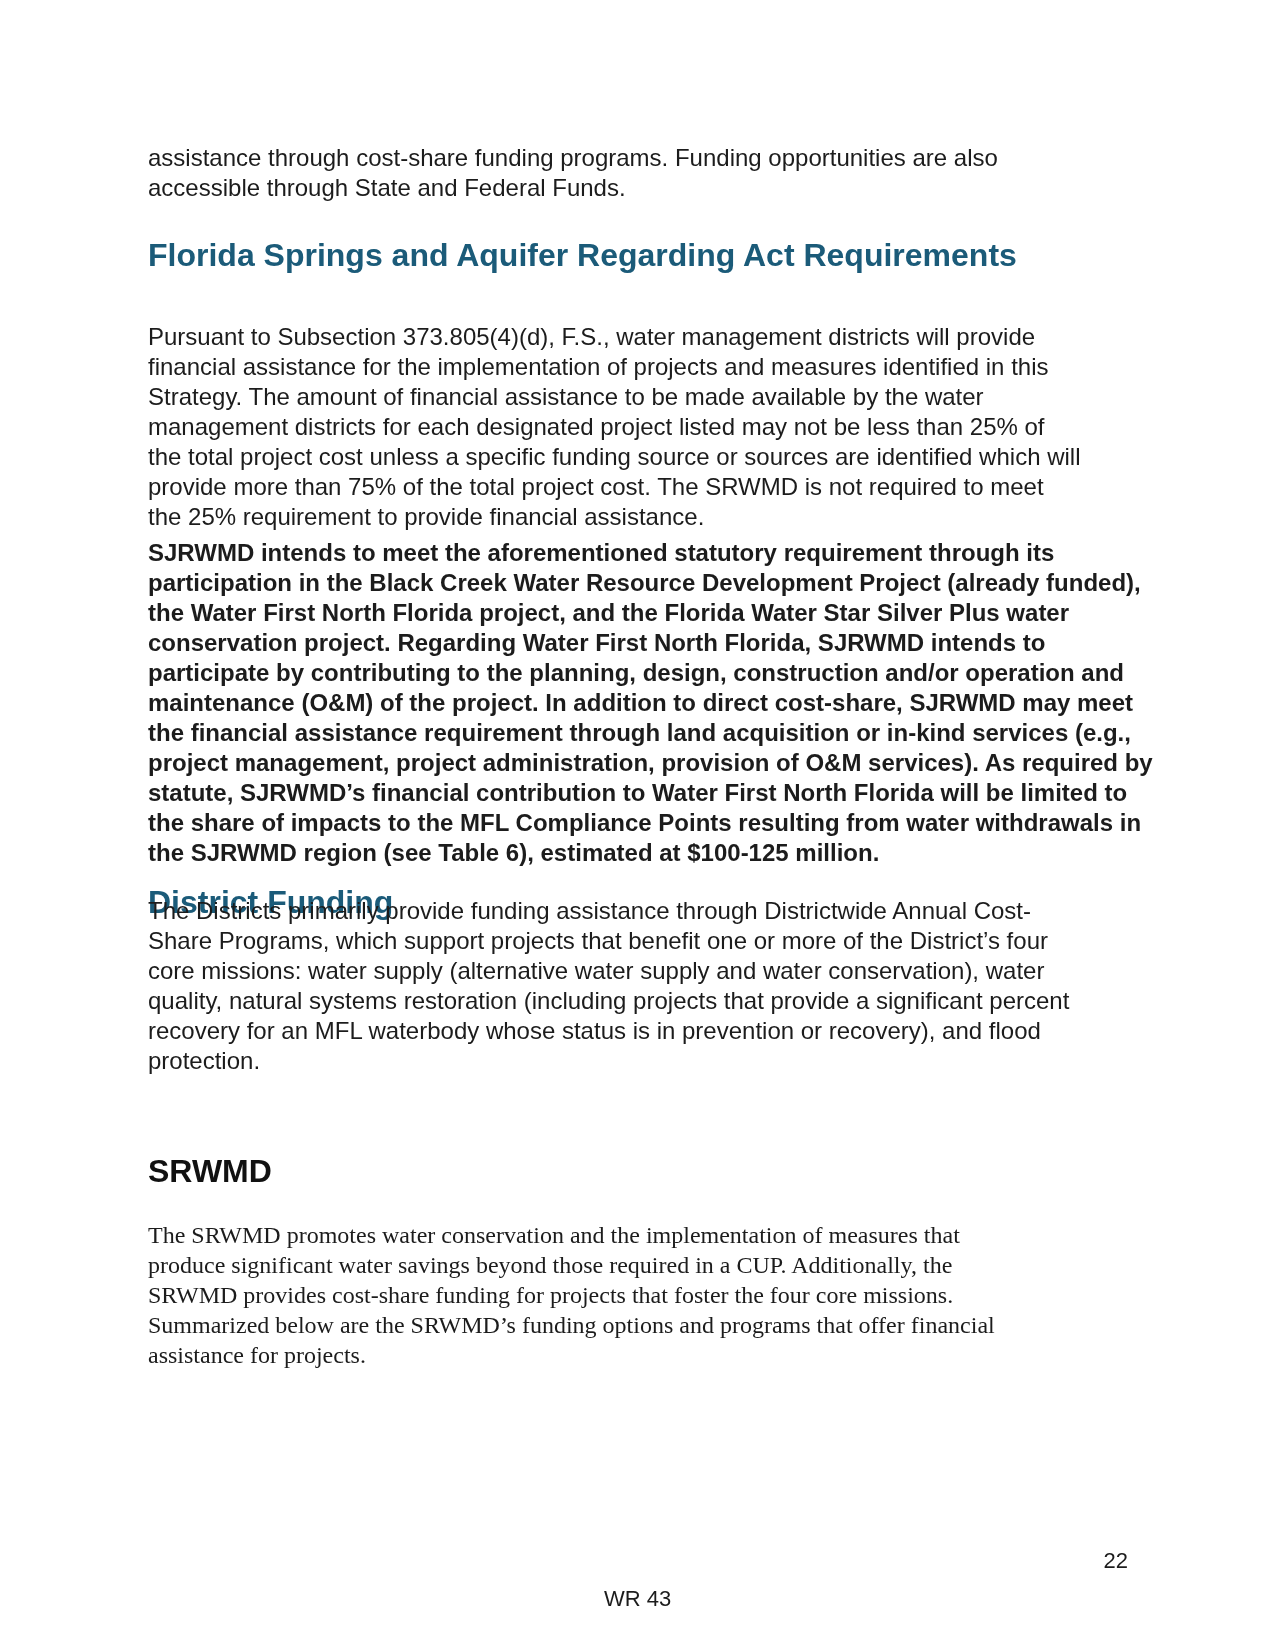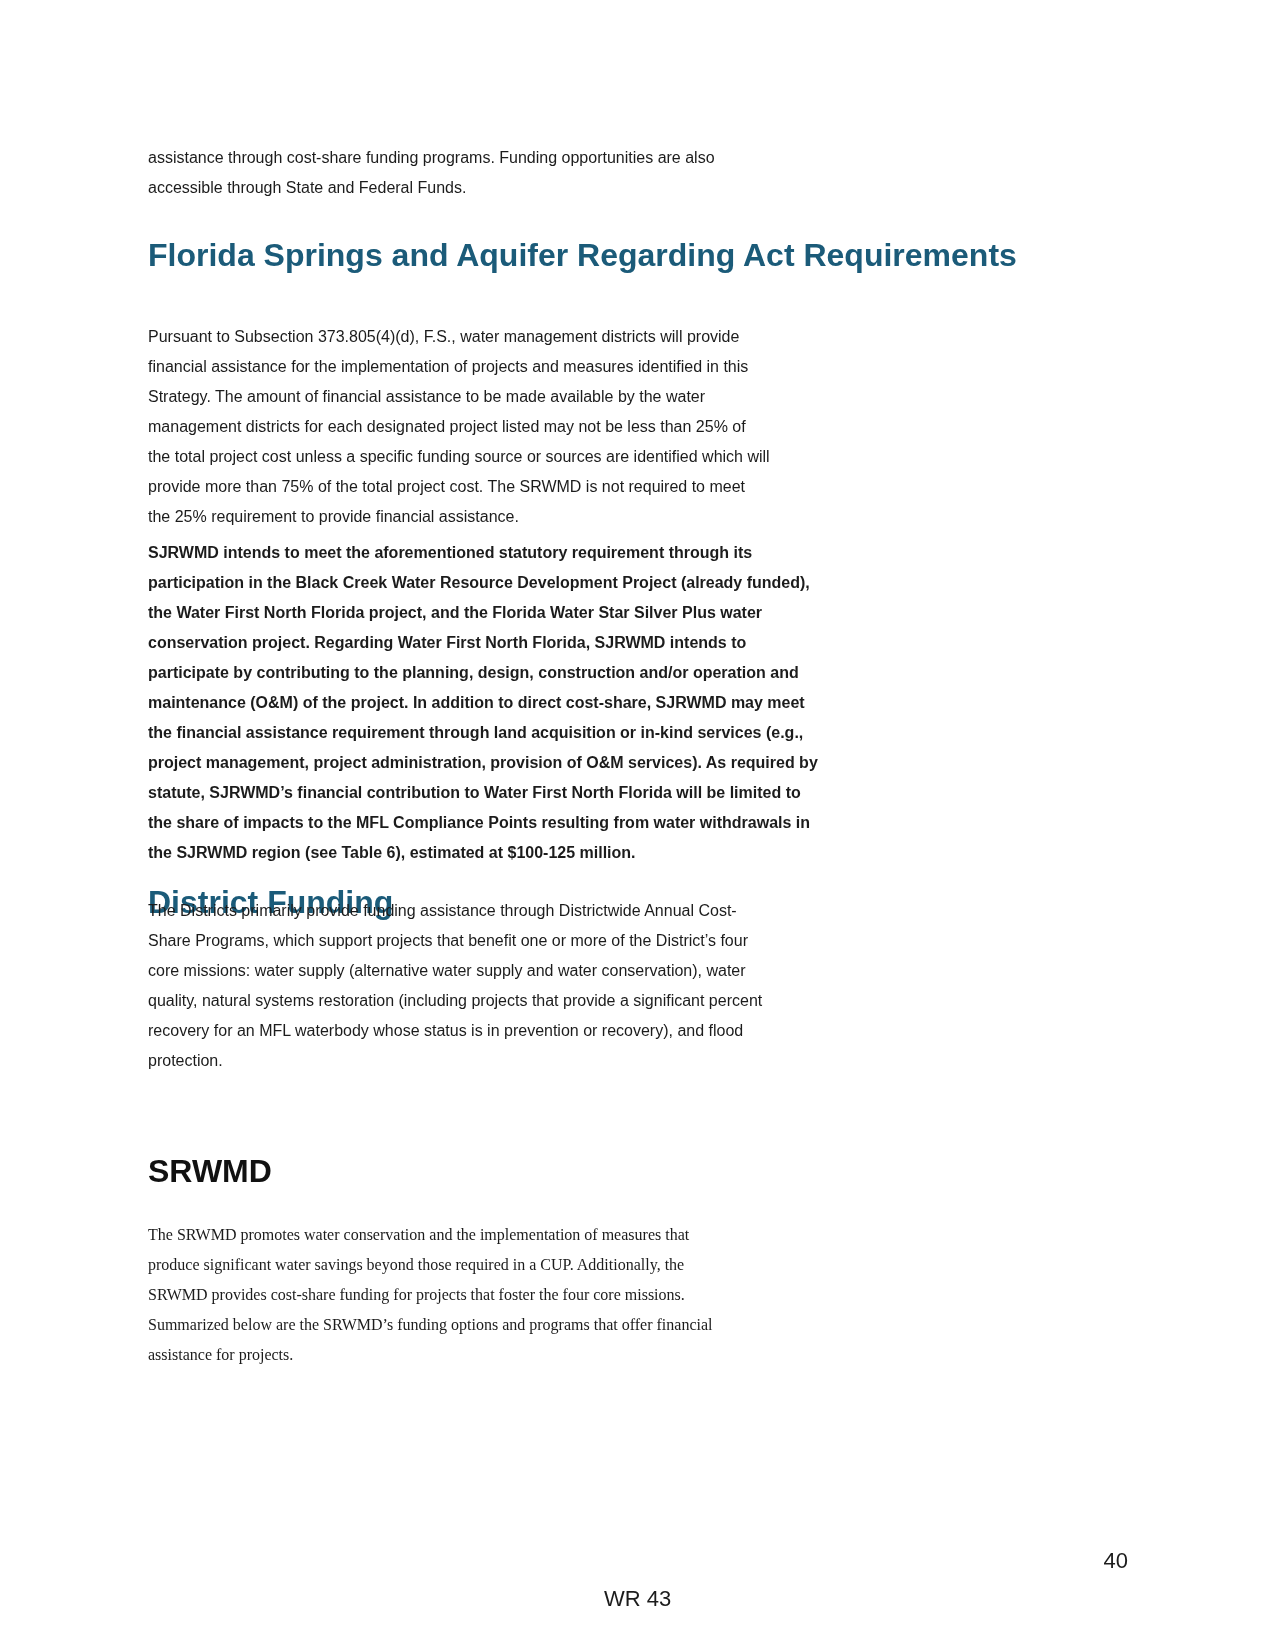--- a/index.html
+++ b/index.html
@@ -16,21 +16,21 @@
     color: #1c1c1c;
     overflow: hidden;
   }
   .content-block {
     position: absolute;
     left: 148px;
     width: 1020px;
   }
   p.body-para {
     margin: 0;
-    font-size: 16px;
+    font-size: 24px;
     line-height: 30px;
     white-space: pre;  
     letter-spacing: 0px;
     color: #1c1c1c;
   }
   h1.doc-heading {
     margin: 0;
     font-size: 32px;
     line-height: 40px;
     font-weight: bold;
@@ -101,17 +101,17 @@
 protection.</p>
 
   <h2 class="doc-subheading content-block" style="top:1154px;">SRWMD</h2>
 
   <p class="body-para content-block" style="top:1220px;font-family:Liberation Serif, serif;">The SRWMD promotes water conservation and the implementation of measures that
 produce significant water savings beyond those required in a CUP. Additionally, the
 SRWMD provides cost-share funding for projects that foster the four core missions.
 Summarized below are the SRWMD’s funding options and programs that offer financial
 assistance for projects.</p>
 
-  <div class="page-number" style="top:1547px;">40</div>
+  <div class="page-number" style="top:1547px;">22</div>
 
   <div class="footer-code" style="top:1585px;">WR 43</div>
 
 </div>
 
 </body></html>

